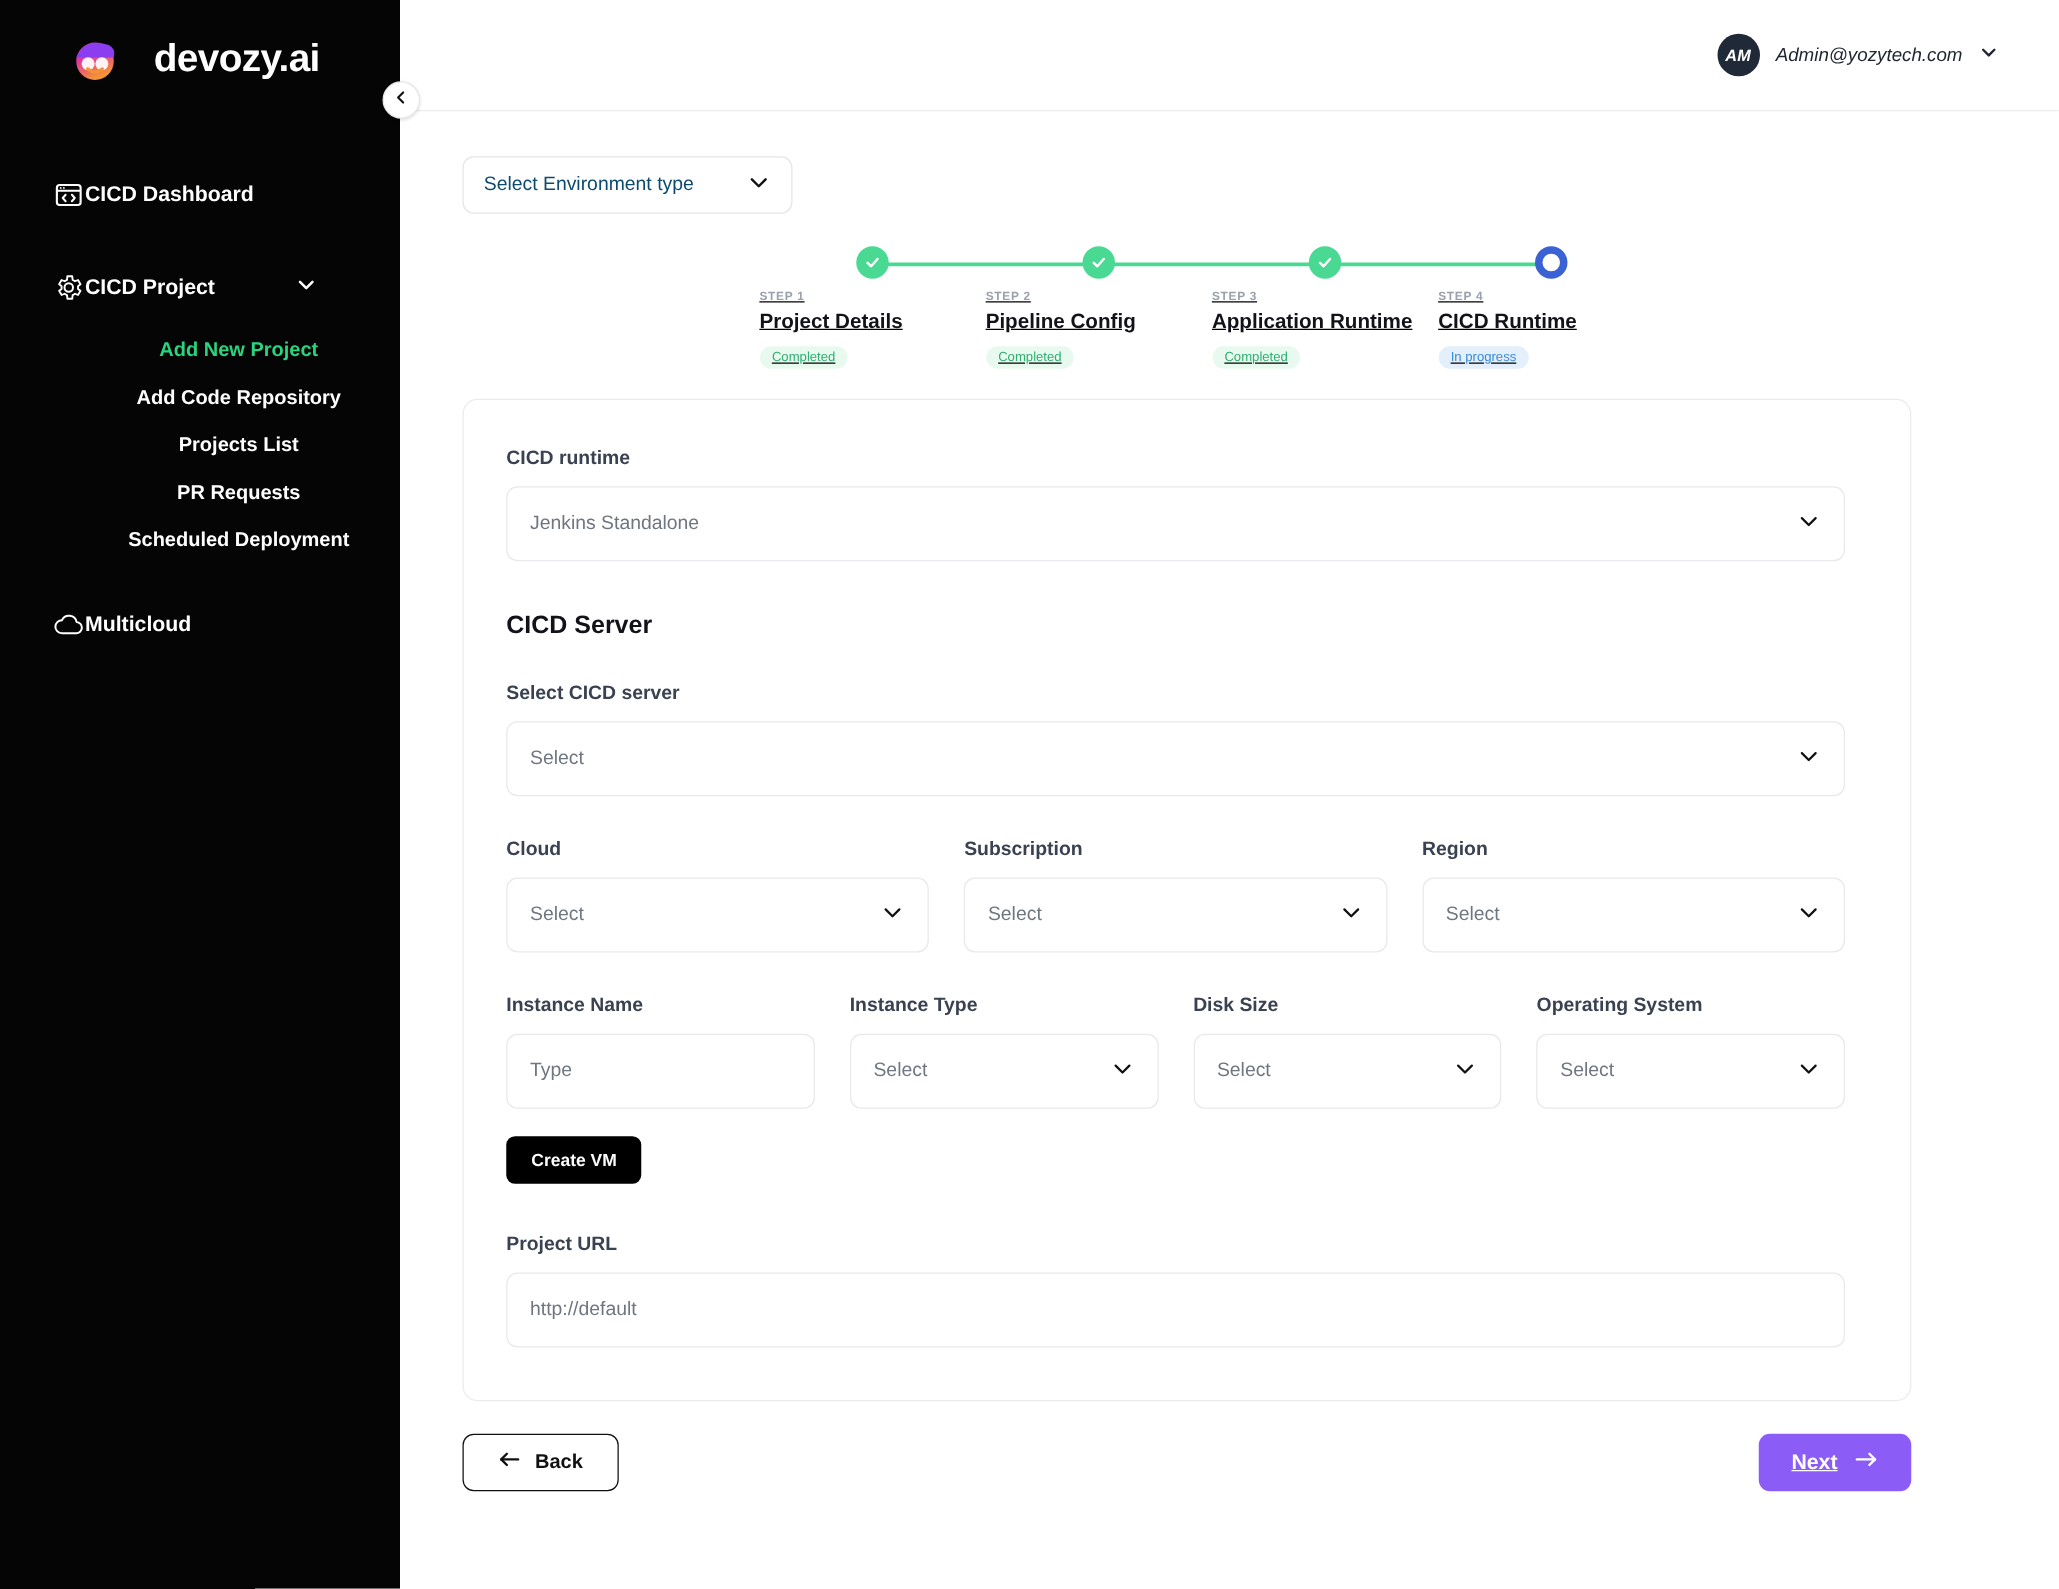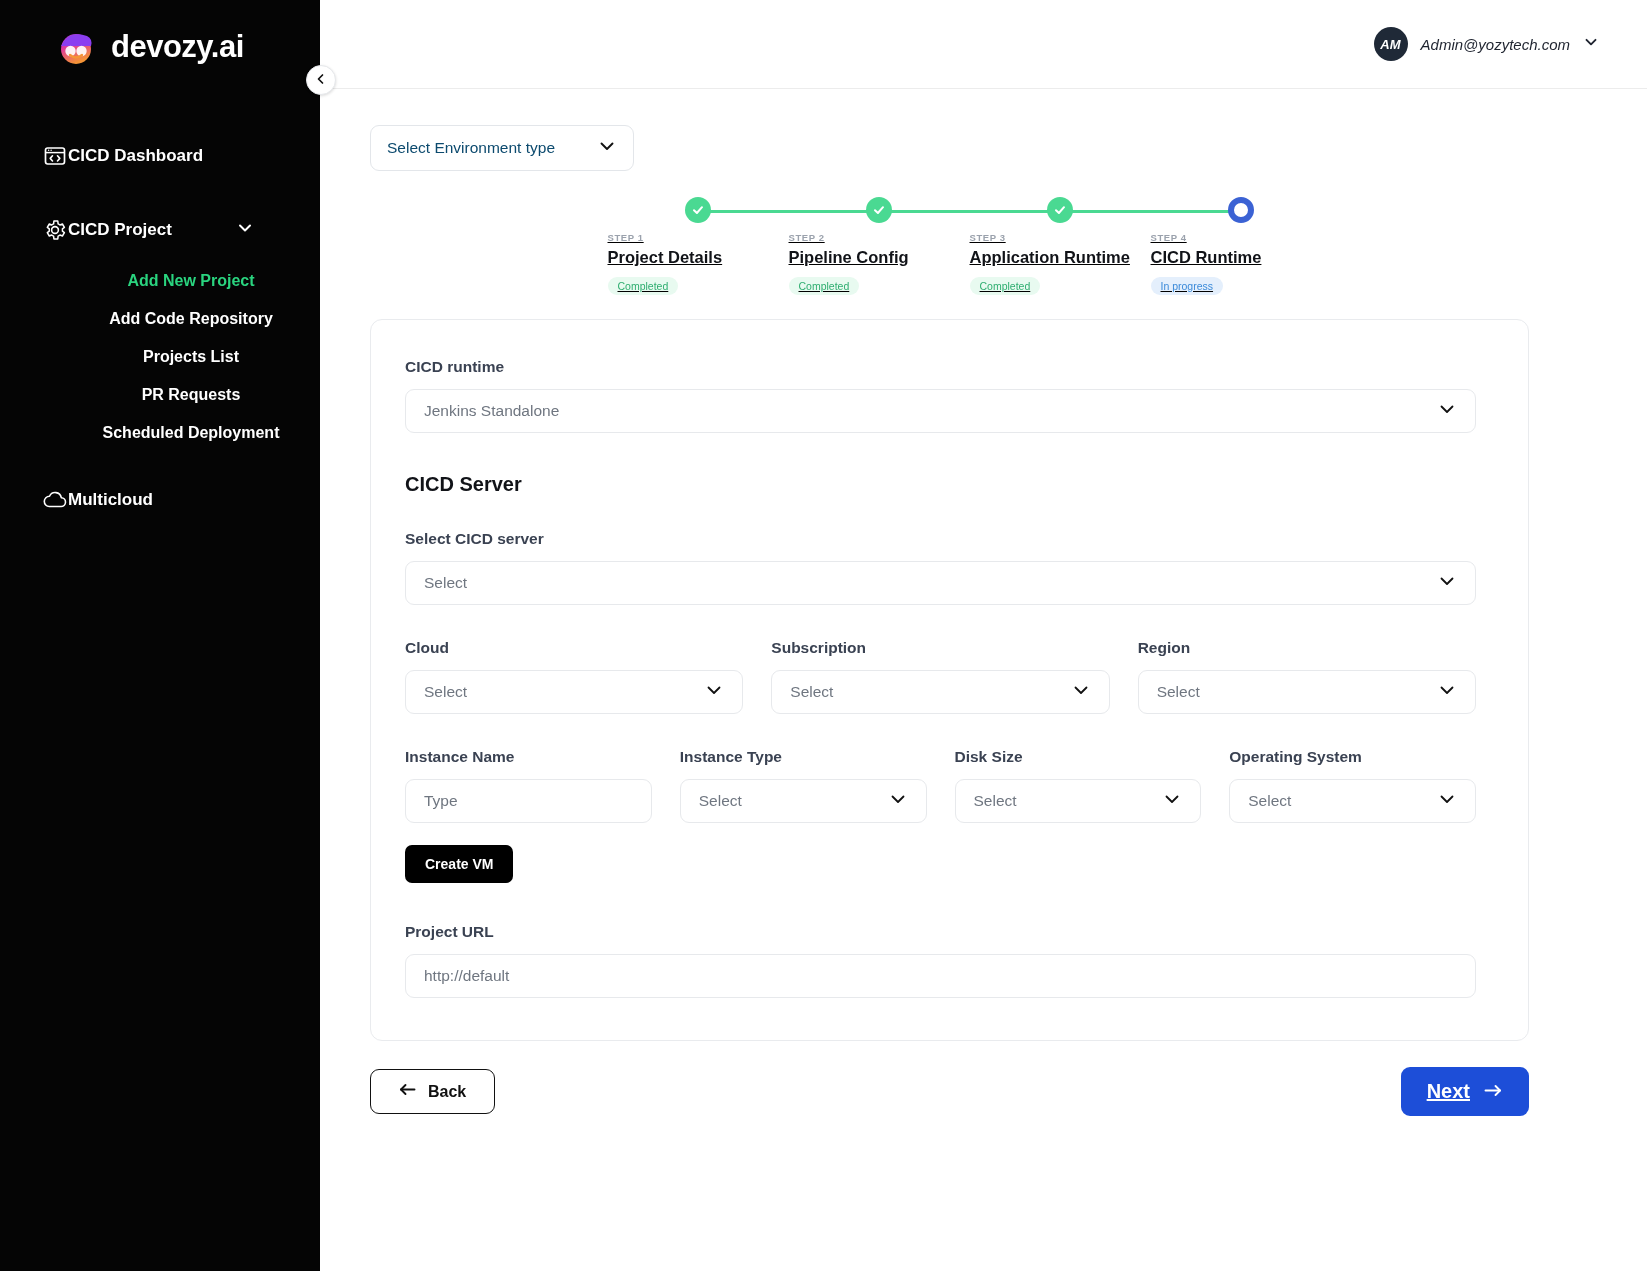--- a/index.html
+++ b/index.html
@@ -11,21 +11,21 @@
   }
   .app { display: flex; width: 1647px; height: 1271px; position: relative; }
 
   
   .sidebar {
     width: 320px; min-width: 320px; height: 1271px;
     background: #050505; color: #ffffff;
     position: relative;
   }
   .logo-row {
-    display: flex; align-items: center; gap: 14px;
+    display: flex; align-items: center; gap: 26px;
     padding: 26px 0 0 55px;
   }
   .logo-mark { width: 42px; height: 42px; position: relative; }
   .logo-text {
     font-size: 31px; font-weight: 700; color: #fff;
     letter-spacing: -0.5px;
   }
   .collapse-btn {
     position: absolute; right: -16px; top: 65px;
     width: 30px; height: 30px; border-radius: 50%;
@@ -107,21 +107,21 @@
 
   
   .card {
     margin-top: 24px;
     border: 1px solid #e9ebee; border-radius: 12px;
     background: #fff; padding: 38px 52px 42px 34px;
   }
   .field-label { font-size: 15.5px; font-weight: 700; color: #3a4252; }
   .sec-title { font-size: 20px; font-weight: 700; color: #111318; }
   .input-box {
-    margin-top: 13px; height: 44px; border: 1px solid #e7e9ec; border-radius: 9px;
+    margin-top: 13px; height: 60px; border: 1px solid #e7e9ec; border-radius: 9px;
     background: #fff; display: flex; align-items: center; justify-content: space-between;
     padding: 0 18px; cursor: pointer;
   }
   .input-box .ph { font-size: 15.5px; color: #6f7680; }
   .row { display: flex; gap: 28px; }
   .col { flex: 1; }
   .mt40 { margin-top: 40px; }
   .mt34 { margin-top: 34px; }
 
   .create-vm {
@@ -136,22 +136,22 @@
     margin-top: 26px; padding-bottom: 30px;
   }
   .btn-back {
     display: flex; align-items: center; gap: 12px;
     background: #fff; border: 1px solid #111; border-radius: 9px;
     padding: 12px 28px; font-size: 16px; font-weight: 600; color: #111;
     cursor: pointer;
   }
   .btn-next {
     display: flex; align-items: center; gap: 14px;
-    background: #1d4ed8; border: none; border-radius: 9px;
-    padding: 13px 26px; font-size: 20px; font-weight: 600; color: #fff;
+    background: #8b5cf6; border: none; border-radius: 9px;
+    padding: 13px 26px; font-size: 17px; font-weight: 600; color: #fff;
     cursor: pointer;
     text-decoration: underline;
   }
 </style>
 </head>
 <body>
 
 <div class="app">
 
   <aside class="sidebar">

